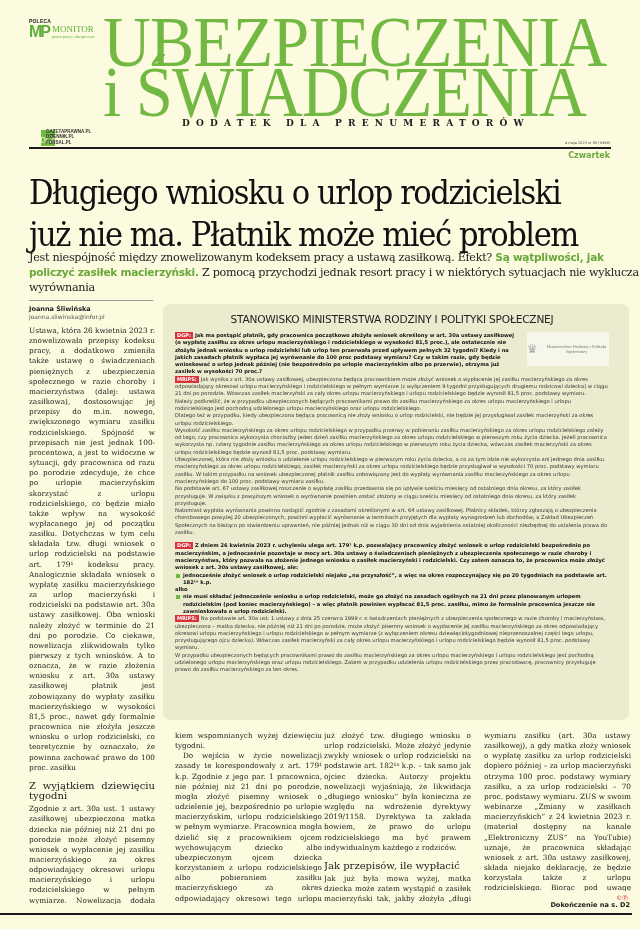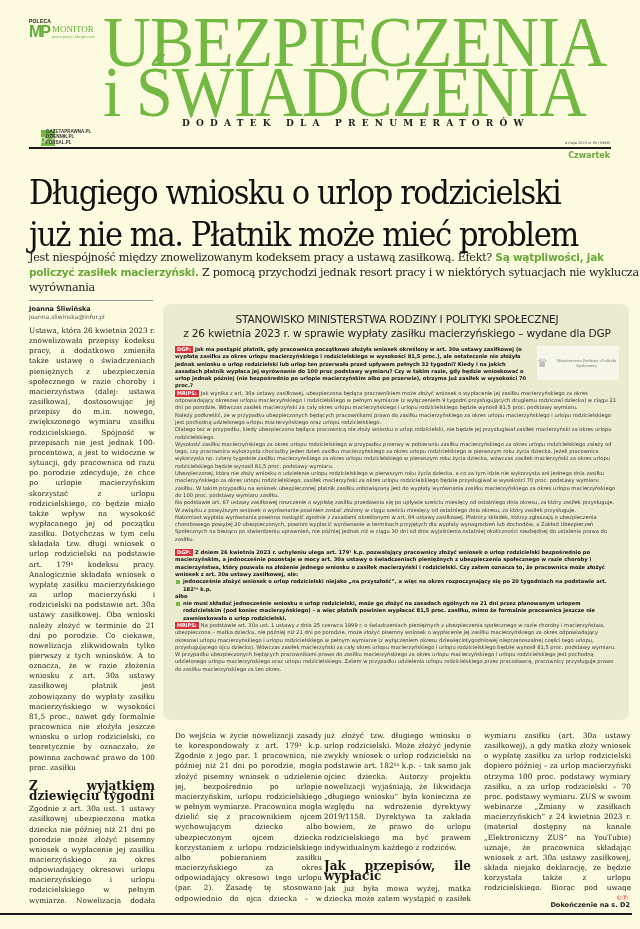--- a/index.html
+++ b/index.html
@@ -29,25 +29,25 @@
   .lead { position: absolute; left: 29px; top: 250px; width: 610px; font-family: "DejaVu Serif", serif; font-size: 11.2px; line-height: 15px; color: #222; letter-spacing: -0.3px; }
   .lead .hl { font-family: "DejaVu Sans", sans-serif; font-weight: bold; color: #6aa83c; font-size: 10.6px; }
 
   
   .col-rule { position: absolute; left: 29px; top: 300px; width: 124px; height: 1px; background: #999; }
   .author { position: absolute; left: 29px; top: 305px; font: bold 6.5px "DejaVu Sans", sans-serif; }
   .email { position: absolute; left: 29px; top: 313px; font: 6px "DejaVu Sans", sans-serif; color: #555; }
   .body-col { position: absolute; font-family: "DejaVu Serif", serif; font-size: 7.3px; line-height: 10.15px; text-align: justify; color: #1a1a1a; hyphens: auto; }
   .body-col p { text-indent: 0; }
   .body-col p + p { text-indent: 8px; }
-  .body-col h3 { font-size: 12px; font-weight: bold; margin: 8px 0 3px; }
+  .body-col h3 { font-size: 10px; font-weight: normal; margin: 8px 0 3px; }
   .col-left { left: 29px; top: 326px; width: 126px; height: 578px; overflow: hidden; }
 
   
-  .box { position: absolute; left: 163px; top: 304px; width: 466px; height: 416px; background: #ebebcf; border-radius: 7px; padding: 8px 10px 0 12px; font-family: "DejaVu Sans", sans-serif; color: #333; overflow: hidden; }
+  .box { position: absolute; left: 163px; top: 304px; width: 466px; height: 416px; background: #ebebcf; border-radius: 7px; padding: 8px 20px 0 12px; font-family: "DejaVu Sans", sans-serif; color: #333; overflow: hidden; }
   .box-title { text-align: center; font: 10.6px "DejaVu Sans", sans-serif; line-height: 14px; color: #222; letter-spacing: -0.2px; }
   .box-content { position: relative; margin-top: 6px; font-size: 5.2px; line-height: 7.3px; }
   .box-content p { margin: 0; }
   .q { font-weight: bold; color: #111; }
   .tag { display: inline-block; background: #d8323c; color: #fff; font-weight: bold; font-size: 5px; padding: 0 2px; line-height: 7px; margin-right: 2px; }
   .ministry-logo { float: right; width: 82px; height: 34px; margin: 0 0 2px 6px; background: #f6f6ea; display: flex; align-items: center; justify-content: center; gap: 6px; }
   .eagle { width: 12px; height: 14px; color: #aaa; font-size: 12px; line-height: 14px; text-align: center; }
   .ministry-name { font: 3.8px "DejaVu Serif", serif; color: #777; line-height: 5px; text-align: center; }
   .bullet { padding-left: 8px; position: relative; font-weight: bold; color: #111; }
   .bullet::before { content: ""; position: absolute; left: 1px; top: 2px; width: 4px; height: 4px; background: #74b844; }
@@ -99,21 +99,20 @@
 <div class="email">joanna.sliwinska@infor.pl</div>
 <div class="body-col col-left">
   <p>Ustawa, która 26 kwietnia 2023 r. znowelizowała przepisy kodeksu pracy, a dodatkowo zmieniła także ustawę o świadczeniach pieniężnych z ubezpieczenia społecznego w razie choroby i macierzyństwa (dalej: ustawa zasiłkowa), dostosowując jej przepisy do m.in. nowego, zwiększonego wymiaru zasiłku rodzicielskiego. Spójność w przepisach nie jest jednak 100-procentowa, a jest to widoczne w sytuacji, gdy pracownica od razu po porodzie zdecyduje, że chce po urlopie macierzyńskim skorzystać z urlopu rodzicielskiego, co będzie miało także wpływ na wysokość wypłacanego jej od początku zasiłku. Dotychczas w tym celu składała tzw. długi wniosek o urlop rodzicielski na podstawie art. 179¹ kodeksu pracy. Analogicznie składała wniosek o wypłatę zasiłku macierzyńskiego za urlop macierzyński i rodzicielski na podstawie art. 30a ustawy zasiłkowej. Oba wnioski należy złożyć w terminie do 21 dni po porodzie. Co ciekawe, nowelizacja zlikwidowała tylko pierwszy z tych wniosków. A to oznacza, że w razie złożenia wniosku z art. 30a ustawy zasiłkowej płatnik jest zobowiązany do wypłaty zasiłku macierzyńskiego w wysokości 81,5 proc., nawet gdy formalnie pracownica nie złożyła jeszcze wniosku o urlop rodzicielski, co teoretycznie by oznaczało, że powinna zachować prawo do 100 proc. zasiłku</p>
   <h3>Z wyjątkiem dziewięciu tygodni</h3>
   <p>Zgodnie z art. 30a ust. 1 ustawy zasiłkowej ubezpieczona matka dziecka nie później niż 21 dni po porodzie może złożyć pisemny wniosek o wypłacenie jej zasiłku macierzyńskiego za okres odpowiadający okresowi urlopu macierzyńskiego i urlopu rodzicielskiego w pełnym wymiarze. Nowelizacja dodała jednak zastrzeżenie, że wniosek ten nie może dotyczyć okresu, o którym mowa w art. 182¹ᵃ par. 4, przysługującego ojcu dziecka. Chodzi tu o dodatkowe dziewięć tygodni nieprzenoszalnego urlopu, które w takim przypadku będzie przysługiwało tylko ojcu. Analogiczne uprawnienie zawarto w ust. 2. Zgodnie z nim ubezpieczony nie później niż 21 dni po przyjęciu dziecka na wychowanie i wystąpieniu do sądu opiekuńczego z wnioskiem o wszczęcie postępowania w sprawie przysposobienia dziecka albo po przyjęciu dziecka na wychowanie jako rodzina zastępcza, z wyjątkiem rodziny zastępczej zawodowej, może złożyć pisemny wniosek o wypłacenie mu zasiłku macierzyńskiego za okres odpowiadający okresowi urlopu na warunkach urlopu macierzyńskiego i urlopu rodzicielskiego w pełnym wymiarze. Tutaj również zaznaczono, że nie dotyczy to dziewięciu tygodni nieprzenoszalnego urlopu. Z kolei z ust. 3 wynika, że w przypadku złożenia takiego wniosku ubezpieczona matka dziecka może dzielić się z ubezpieczonym ojcem dziecka korzystaniem z zasiłku macierzyńskiego za okres odpowiadający okresowi urlopu rodzicielskiego albo jego części – także z wyjąt-</p>
 </div>
 
 <section class="box">
   <div class="box-title">
     <div>STANOWISKO MINISTERSTWA RODZINY I POLITYKI SPOŁECZNEJ</div>
-    <div>z 26 kwietnia 2023 r. w sprawie wypłaty zasiłku macierzyńskiego – wydane dla DGP</div>
   </div>
   <div class="box-content">
     <div class="ministry-logo">
       <span class="eagle">♛</span>
       <span class="ministry-name">Ministerstwo Rodziny i Polityki Społecznej</span>
     </div>
     <p class="q"><span class="tag">DGP:</span><span>Jak ma postąpić płatnik, gdy pracownica początkowo złożyła wniosek określony w art. 30a ustawy zasiłkowej (o wypłatę zasiłku za okres urlopu macierzyńskiego i rodzicielskiego w wysokości 81,5 proc.), ale ostatecznie nie złożyła jednak wniosku o urlop rodzicielski lub urlop ten przerwała przed upływem pełnych 32 tygodni? Kiedy i na jakich zasadach płatnik wypłaca jej wyrównanie do 100 proc podstawy wymiaru? Czy w takim razie, gdy będzie wnioskować o urlop jednak później (nie bezpośrednio po urlopie macierzyńskim albo po przerwie), otrzyma już zasiłek w wysokości 70 proc.?</span></p>
     <p><span class="tag">MRiPS:</span><span>Jak wynika z art. 30a ustawy zasiłkowej, ubezpieczona będąca pracownikiem może złożyć wniosek o wypłacenie jej zasiłku macierzyńskiego za okres odpowiadający okresowi urlopu macierzyńskiego i rodzicielskiego w pełnym wymiarze (z wyłączeniem 9 tygodni przysługujących drugiemu rodzicowi dziecka) w ciągu 21 dni po porodzie. Wówczas zasiłek macierzyński za cały okres urlopu macierzyńskiego i urlopu rodzicielskiego będzie wynosił 81,5 proc. podstawy wymiaru.</span></p>
     <p>Należy podkreślić, że w przypadku ubezpieczonych będących pracownikami prawo do zasiłku macierzyńskiego za okres urlopu macierzyńskiego i urlopu rodzicielskiego jest pochodną udzielonego urlopu macierzyńskiego oraz urlopu rodzicielskiego.</p>
     <p>Dlatego też w przypadku, kiedy ubezpieczona będąca pracownicą nie złoży wniosku o urlop rodzicielski, nie będzie jej przysługiwał zasiłek macierzyński za okres urlopu rodzicielskiego.</p>
@@ -125,20 +124,21 @@
     <p class="q"><span class="tag">DGP:</span><span>Z dniem 26 kwietnia 2023 r. uchyleniu ulega art. 179¹ k.p. pozwalający pracownicy złożyć wniosek o urlop rodzicielski bezpośrednio po macierzyńskim, a jednocześnie pozostaje w mocy art. 30a ustawy o świadczeniach pieniężnych z ubezpieczenia społecznego w razie choroby i macierzyństwa, który pozwala na złożenie jednego wniosku o zasiłek macierzyński i rodzicielski. Czy zatem oznacza to, że pracownica może złożyć wniosek z art. 30a ustawy zasiłkowej, ale:</span></p>
     <p class="bullet">jednocześnie złożyć wniosek o urlop rodzicielski niejako „na przyszłość”, a więc na okres rozpoczynający się po 20 tygodniach na podstawie art. 182¹ᵃ k.p.</p>
     <p class="albo">albo</p>
     <p class="bullet">nie musi składać jednocześnie wniosku o urlop rodzicielski, może go złożyć na zasadach ogólnych na 21 dni przez planowanym urlopem rodzicielskim (pod koniec macierzyńskiego) – a więc płatnik powinien wypłacać 81,5 proc. zasiłku, mimo że formalnie pracownica jeszcze nie zawnioskowała o urlop rodzicielski.</p>
     <p><span class="tag">MRiPS:</span><span>Na podstawie art. 30a ust. 1 ustawy z dnia 25 czerwca 1999 r. o świadczeniach pieniężnych z ubezpieczenia społecznego w razie choroby i macierzyństwa, ubezpieczona – matka dziecka, nie później niż 21 dni po porodzie, może złożyć pisemny wniosek o wypłacenie jej zasiłku macierzyńskiego za okres odpowiadający okresowi urlopu macierzyńskiego i urlopu rodzicielskiego w pełnym wymiarze (z wyłączeniem okresu dziewięciotygodniowej nieprzenoszalnej części tego urlopu, przysługującego ojcu dziecka). Wówczas zasiłek macierzyński za cały okres urlopu macierzyńskiego i urlopu rodzicielskiego będzie wynosił 81,5 proc. podstawy wymiaru.</span></p>
     <p>W przypadku ubezpieczonych będących pracownikami prawo do zasiłku macierzyńskiego za okres urlopu macierzyńskiego i urlopu rodzicielskiego jest pochodną udzielonego urlopu macierzyńskiego oraz urlopu rodzicielskiego. Zatem w przypadku udzielenia urlopu rodzicielskiego przez pracodawcę, pracownicy przysługuje prawo do zasiłku macierzyńskiego za ten okres.</p>
   </div>
 </section>
 
 <div class="body-col col-2">
+  <p>kiem wspomnianych wyżej dziewięciu tygodni.</p>
   <p>Do wejścia w życie nowelizacji zasady te korespondowały z art. 179¹ k.p. Zgodnie z jego par. 1 pracownica, nie później niż 21 dni po porodzie, mogła złożyć pisemny wniosek o udzielenie jej, bezpośrednio po urlopie macierzyńskim, urlopu rodzicielskiego w pełnym wymiarze. Pracownica mogła dzielić się z pracownikiem ojcem wychowującym dziecko albo ubezpieczonym ojcem dziecka korzystaniem z urlopu rodzicielskiego albo pobieraniem zasiłku macierzyńskiego za okres odpowiadający okresowi tego urlopu (par. 2). Zasadę tę stosowano odpowiednio do ojca dziecka – w przypadku gdy matka dziecka złożyła wniosek o wypłacenie jej zasiłku macierzyńskiego za okres odpowiadający okresowi urlopu macierzyńskiego i urlopu rodzicielskiego w pełnym wymiarze, o którym mowa w art. 30a ust. 1. Jednak art. 179¹ k.p. został uchylony i matka dziecka nie może</p>
 </div>
 <div class="body-col col-3">
   <p>już złożyć tzw. długiego wniosku o urlop rodzicielski. Może złożyć jedynie zwykły wniosek o urlop rodzicielski na podstawie art. 182¹ᵃ k.p. – tak samo jak ojciec dziecka. Autorzy projektu nowelizacji wyjaśniają, że likwidacja „długiego wniosku” była konieczna ze względu na wdrożenie dyrektywy 2019/1158. Dyrektywa ta zakłada bowiem, że prawo do urlopu rodzicielskiego ma być prawem indywidualnym każdego z rodziców.</p>
   <h3>Jak przepisów, ile wypłacić</h3>
   <p style="text-indent:0">Jak już była mowa wyżej, matka dziecka może zatem wystąpić o zasiłek macierzyński tak, jakby złożyła „długi wniosek” urlopowy, przy czym takiego wniosku już złożyć nie może. Co ma zatem zrobić płatnik? Pytanie jest o tyle zasadne, że wysokość zasiłku macierzyńskiego może być różna. W razie jednoczesnego wniosku o wypłatę zasiłku za okres urlopu macierzyńskiego i rodzicielskiego płatnik wypłaca kwotę w wysokości 81,5 proc. podstawy</p>
 </div>
 <div class="body-col col-4">
   <p>wymiaru zasiłku (art. 30a ustawy zasiłkowej), a gdy matka złoży wniosek o wypłatę zasiłku za urlop rodzicielski dopiero później – za urlop macierzyński otrzyma 100 proc. podstawy wymiary zasiłku, a za urlop rodzicielski – 70 proc. podstawy wymiaru. ZUS w swoim webinarze „Zmiany w zasiłkach macierzyńskich” z 24 kwietnia 2023 r. (materiał dostępny na kanale „Elektroniczny ZUS” na YouTubie) uznaje, że pracownica składając wniosek z art. 30a ustawy zasiłkowej, składa niejako deklarację, że będzie korzystała także z urlopu rodzicielskiego. Biorąc pod uwagę obecne brzmienie przepisów, nie można w zasadzie uznać inaczej – jest to pewna deklaracja, przy czym niezłożenie później wniosku o urlop rodzicielski nie jest zagrożone żadną sankcją. Zatem płatnik, który otrzyma wniosek z art. 30a ustawy zasiłkowej, powinien rozpocząć wypłatę zasiłku w wysokości 81,5 proc.</p>
 </div>

